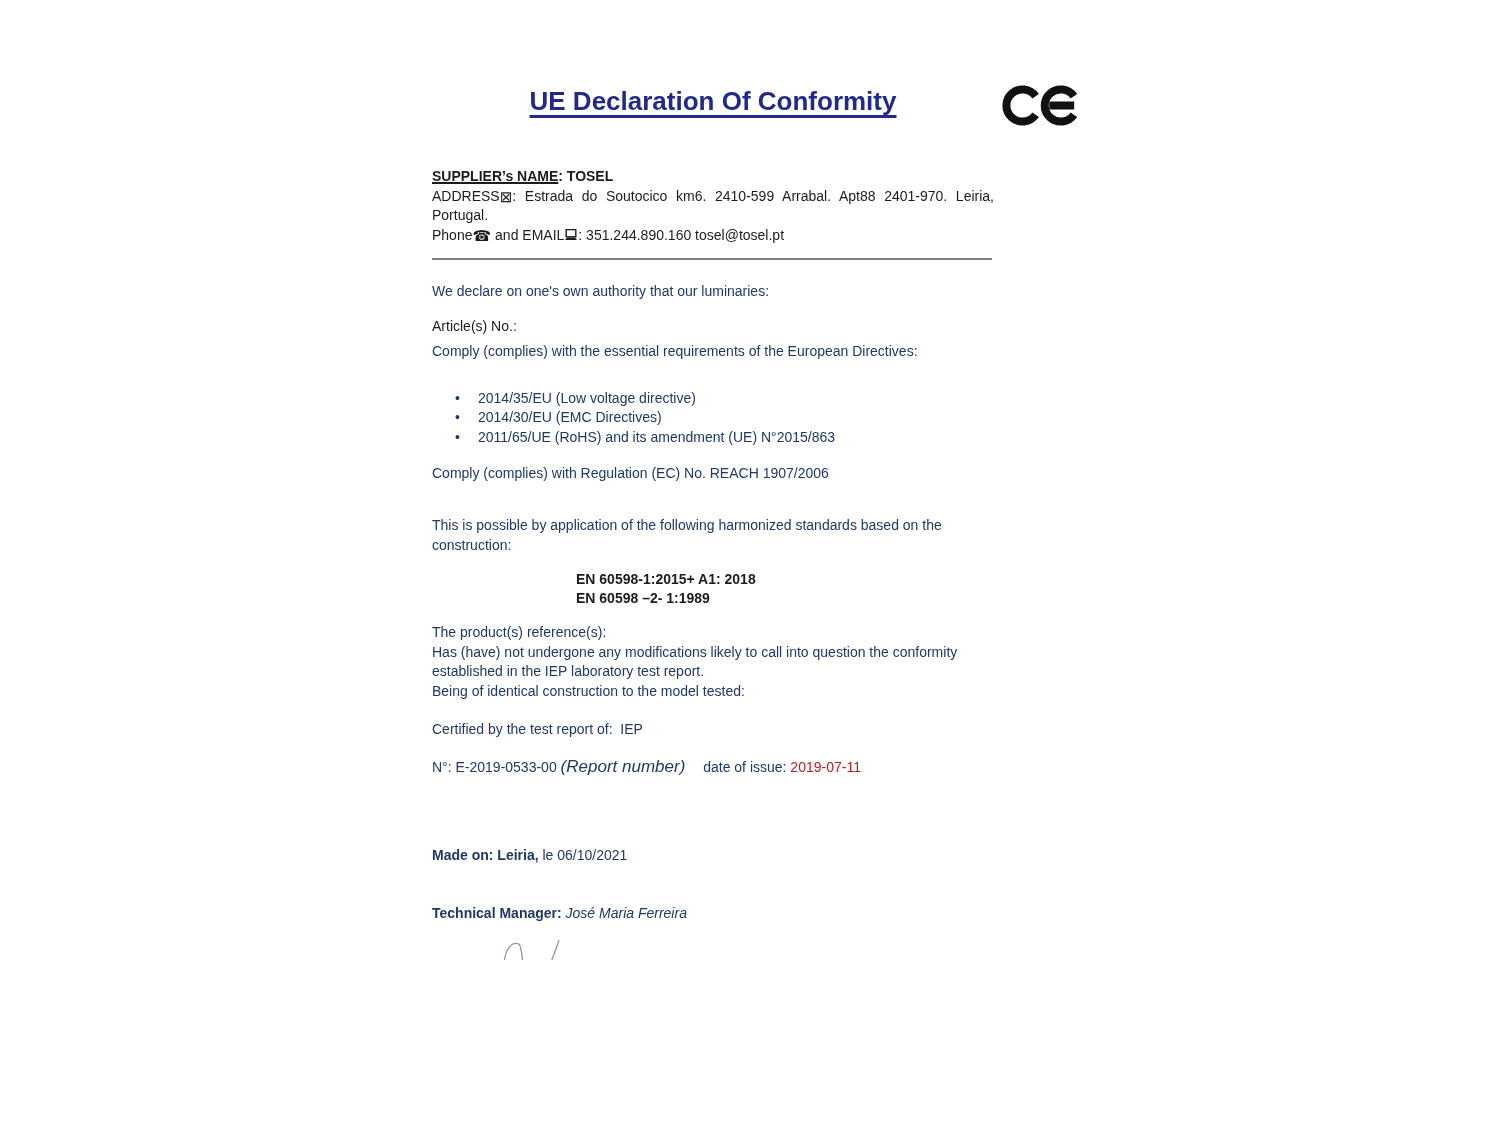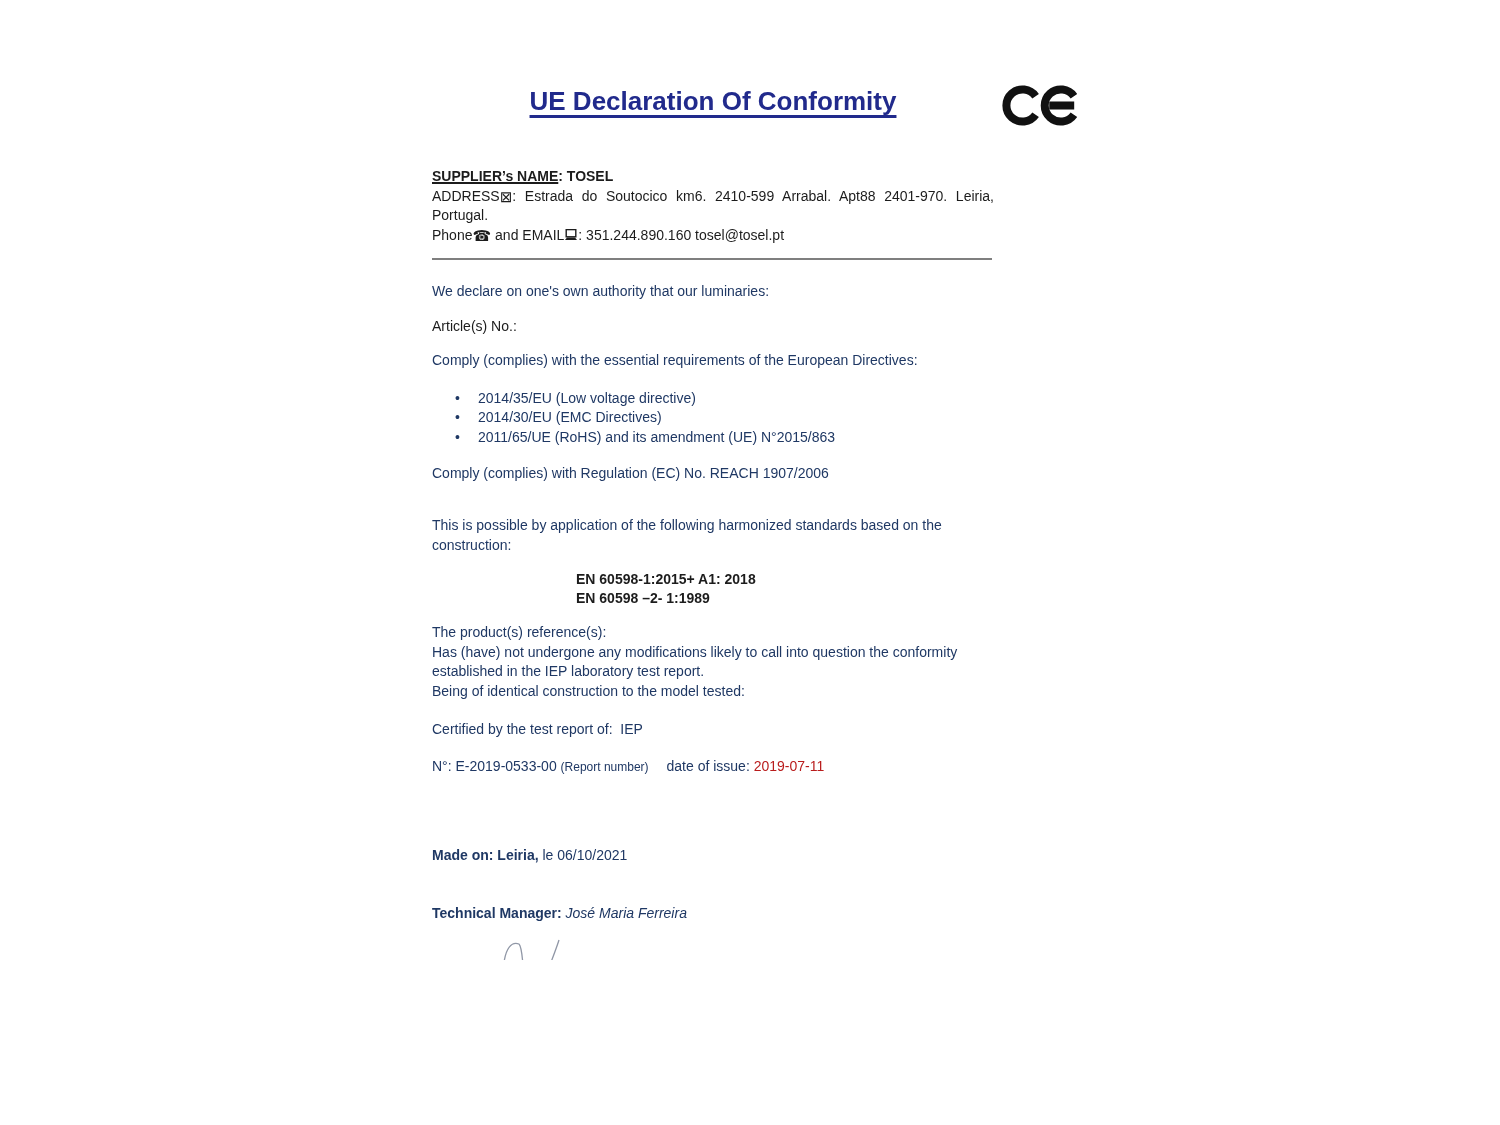--- a/index.html
+++ b/index.html
@@ -31,36 +31,36 @@
   .u { text-decoration:underline; text-decoration-thickness:1.6px; }
   .justify-line { text-align:justify; text-align-last:justify; }
   .mini-icon { display:inline-block; vertical-align:-1px; }
   .env-glyph { font-size:15px; }
   .phone-glyph { font-size:15px; }
 
   .divider { top:258px; width:560px; border:none; border-top:2.5px solid #7f7f7f; }
 
   .p-declare    { top:282px; }
   .p-articles   { top:317px; }
-  .p-directives { top:351px; }
+  .p-directives { top:342px; }
 
   .bullets { top:389px; list-style:none; }
   .bullets li { font-size:14px; line-height:19.3px; padding-left:46px; position:relative; }
   .bullet-dot { position:absolute; left:23px; top:0; }
 
   .p-reach      { top:464px;text-align:right; }
   .p-harmonized { top:516px; }
   .standards    { top:570px; padding-left:98px; }
   .standards div { font-size:14px; line-height:18.5px; font-weight:bold; color:#1c1c1c;padding-left:46px; }
 
   .p-product    { top:623px; }
   .p-certified  { top:720px; white-space:pre-wrap; }
 
   .p-report { top:757px; }
-  .report-note { font-size:12px; }
+  .report-note { font-size:17px; font-style:italic; }
   .date-label  { margin-left:14px; }
   .date-value  { color:#b91c1c; }
 
   .p-made { top:846px; }
   .p-tm   { top:904px; }
   .italic { font-style:italic; }
 
   
   .signature { position:absolute; left:8px; top:938px; width:140px; height:140px;font-style:italic; }
   .sig-text {

